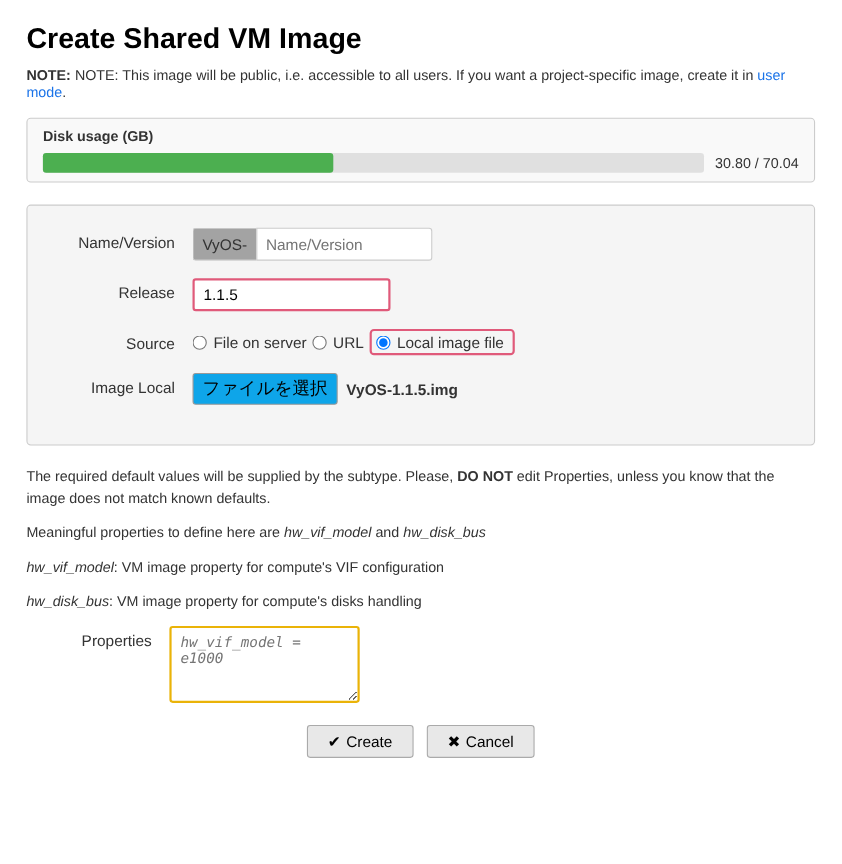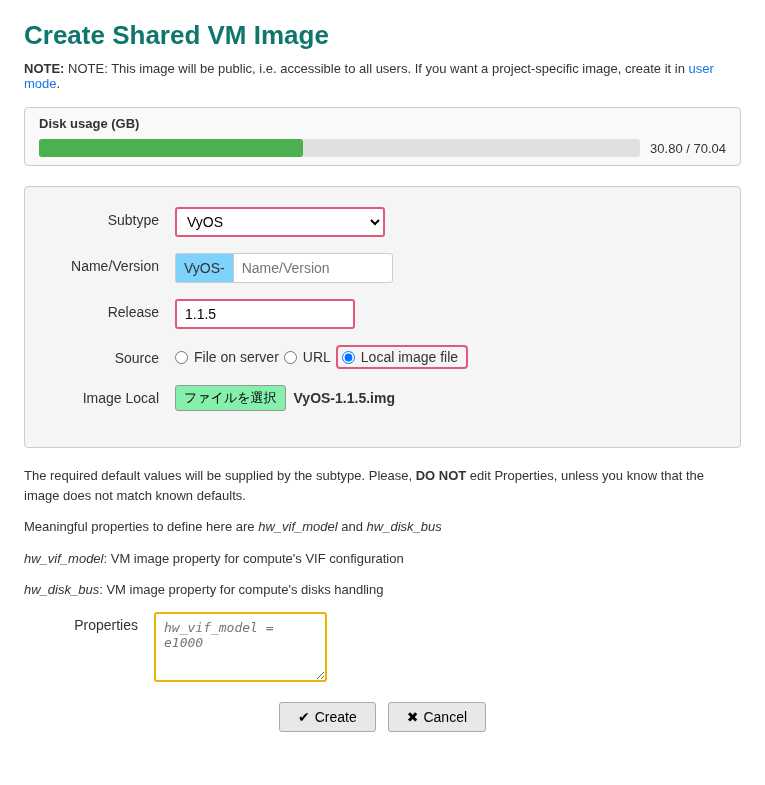--- a/index.html
+++ b/index.html
@@ -7,21 +7,21 @@
       font-family: Arial, sans-serif;
       font-size: 14px;
       background: #fff;
       color: #333;
       padding: 20px 24px;
       width: 765px;
     }
     h1 {
       font-size: 26px;
       font-weight: bold;
-      color: #0f766e;
+      color: #000000;
       margin-bottom: 10px;
     }
     .note {
       font-size: 13px;
       margin-bottom: 16px;
     }
     .note strong { font-weight: bold; }
     .note a { color: #1a73e8; text-decoration: none; }
 
     .disk-usage-box {
@@ -90,21 +90,21 @@
       font-size: 14px;
       background: #fff;
       appearance: auto;
     }
     .name-version-group {
       display: flex;
       align-items: center;
       gap: 0;
     }
     .name-prefix {
-      background: #7dd3fc;
+      background: #a3a3a3;
       border: 1px solid #ccc;
       border-right: none;
       border-radius: 3px 0 0 3px;
       padding: 4px 8px;
       font-size: 14px;
       height: 30px;
       display: flex;
       align-items: center;
     }
     .name-version-input {
@@ -143,25 +143,25 @@
     }
     input[type="radio"] {
       margin: 0;
     }
     .image-file-group {
       display: flex;
       align-items: center;
       gap: 8px;
     }
     .file-btn {
-      background: #86efac;
+      background: #0ea5e9;
       border: 1px solid #999;
       border-radius: 3px;
       padding: 3px 8px;
-      font-size: 13px;
+      font-size: 16px;
       cursor: pointer;
     }
     .file-name {
       font-size: 14px;
       font-weight: bold;
     }
 
     .info-text {
       font-size: 13px;
       margin-bottom: 12px;
@@ -236,31 +236,20 @@
   <div class="progress-bar-container">
     <div class="progress-bar-bg">
       <div class="progress-bar-fill" style="width: 44%"></div>
     </div>
     <span class="progress-text">30.80 / 70.04</span>
   </div>
 </div>
 
 <div class="form-box">
 
-  <div class="form-row">
-    <div class="form-label">Subtype</div>
-    <div class="form-control">
-      <select class="input-field">
-        <option>VyOS</option>
-        <option>Ubuntu</option>
-        <option>CentOS</option>
-        <option>Debian</option>
-      </select>
-    </div>
-  </div>
 
   <div class="form-row">
     <div class="form-label">Name/Version</div>
     <div class="form-control">
       <div class="name-version-group">
         <span class="name-prefix">VyOS-</span>
         <input class="name-version-input" type="text" placeholder="Name/Version" style="">
       </div>
     </div>
   </div>

